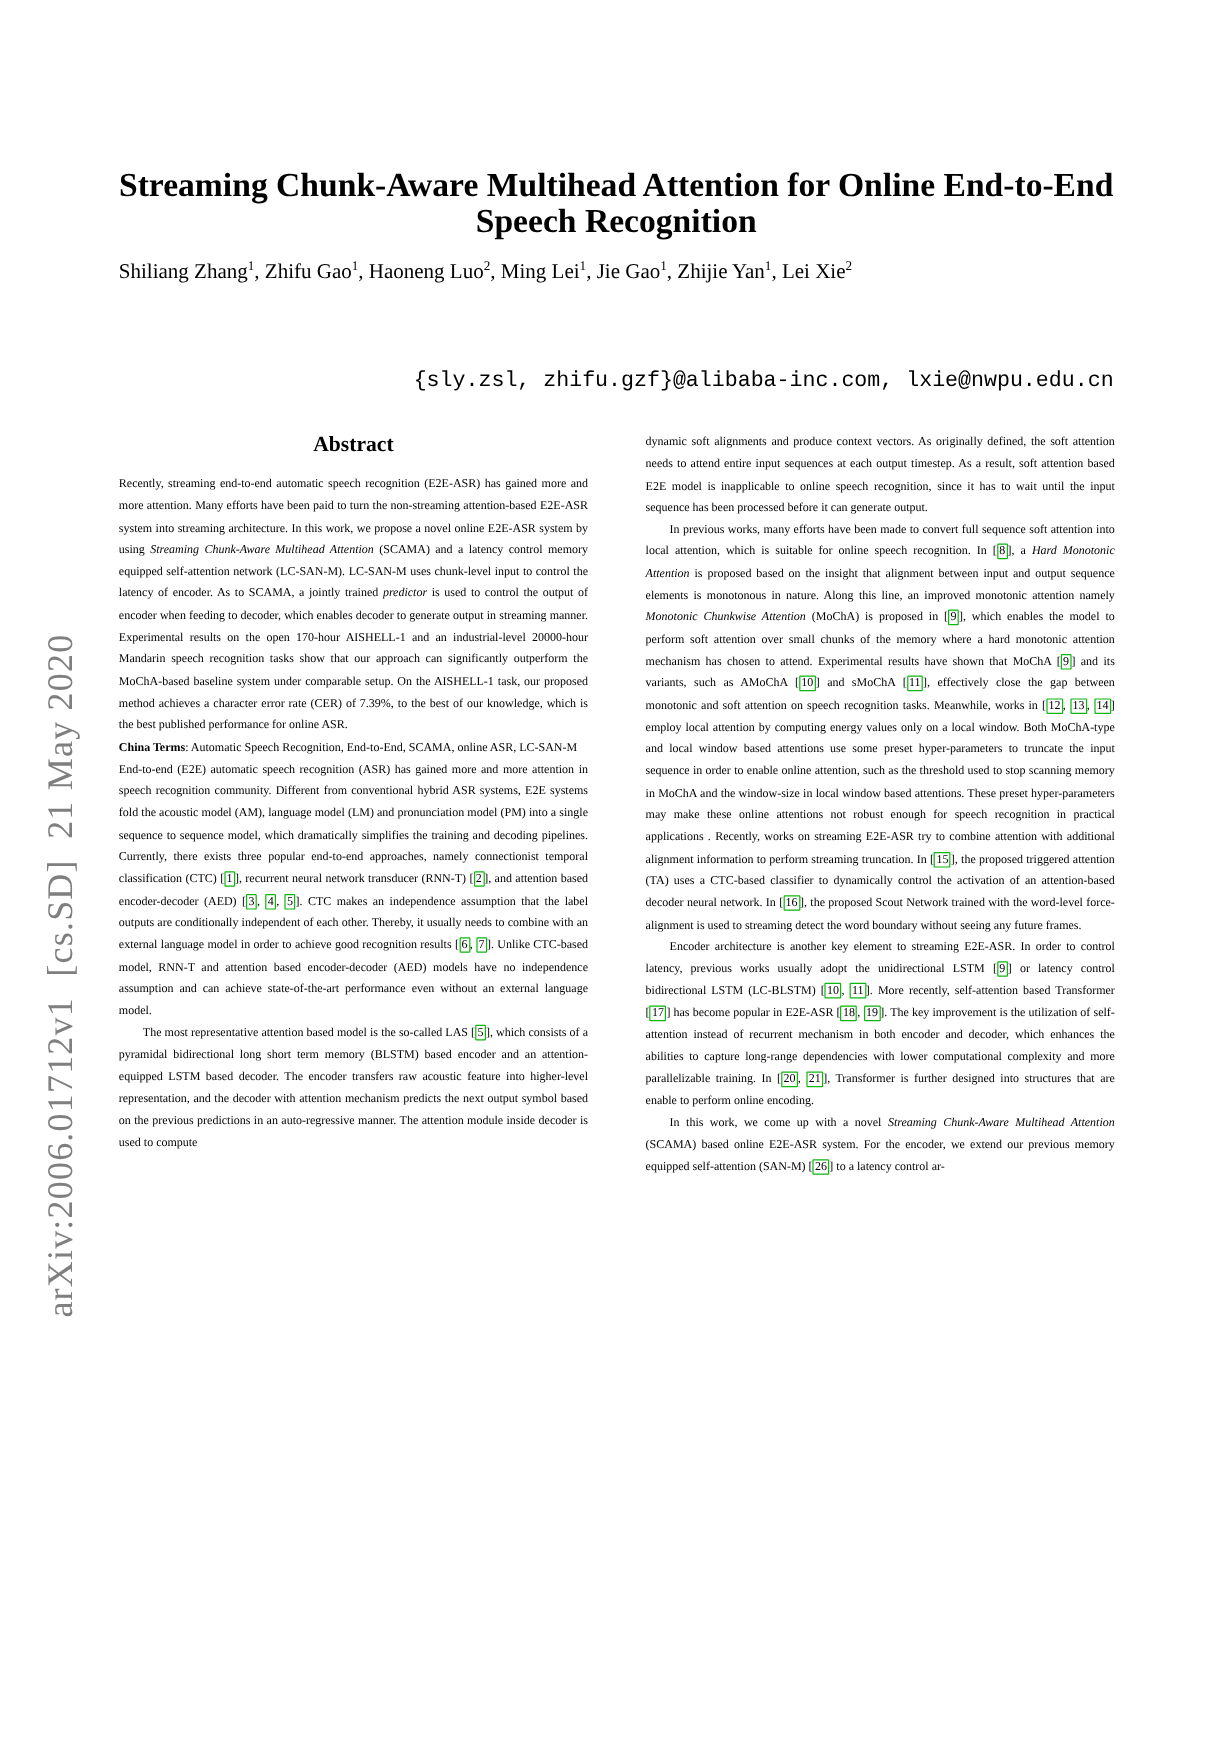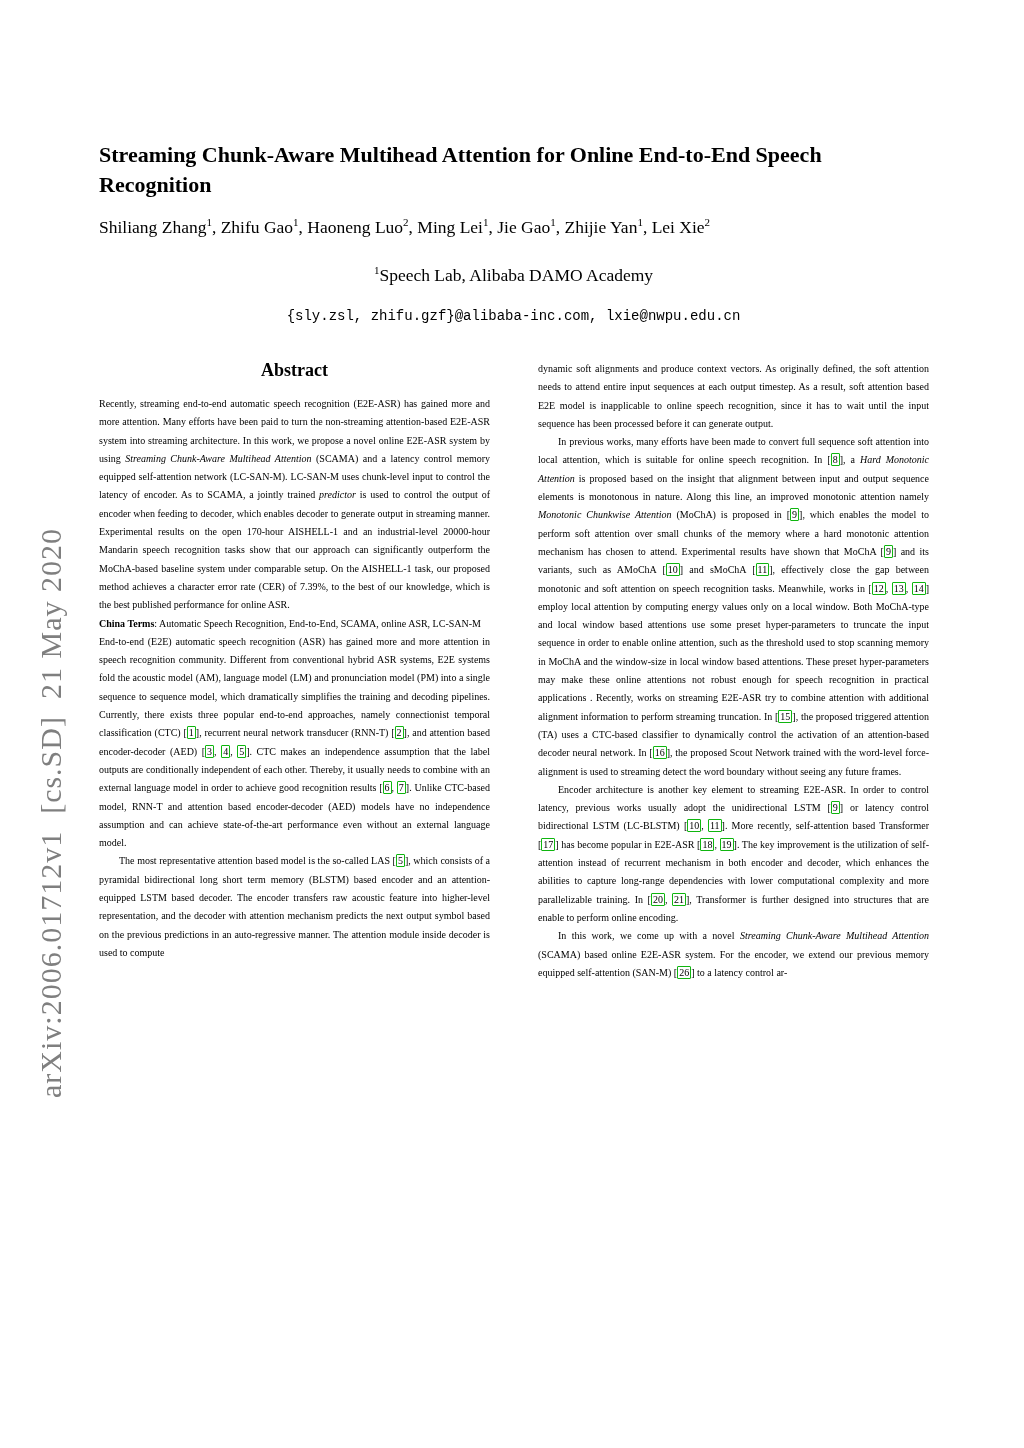--- a/index.html
+++ b/index.html
@@ -21,21 +21,22 @@
     font-size:30px;
     letter-spacing:1px;
     color:#7f7f7f;
     white-space:pre;
   }
   .title{
     position:absolute;
     top:140px;
     left:99px;
     width:829px;
-    font-size:22px;
+    text-align:center;
+    font-size:28px;
     font-weight:bold;
     line-height:30px;
     margin:0;
   }
   .authors{
     position:absolute;
     top:216px;
     left:99px;
     width:829px;
     text-align:left;
@@ -49,23 +50,23 @@
     width:829px;
     text-align:center;
     font-size:17.5px;
     line-height:25px;
   }
   .emails{
     position:absolute;
     top:308px;
     left:99px;
     width:829px;
-    text-align:center;
+    text-align:right;
     font-family:"Liberation Mono", monospace;
-    font-size:14px;
+    font-size:18px;
   }
   .col{
     position:absolute;
     top:360px;
     width:391px;
   }
   .col-left{left:99px;}
   .col-right{left:538px;}
   .col p{
     margin:0;
@@ -94,21 +95,20 @@
 
 <div class="page" data-name="paper-page">
 
   <div class="watermark" data-name="arxiv-watermark">arXiv:2006.01712v1  [cs.SD]  21 May 2020</div>
 
   <h1 class="title" data-name="paper-title">Streaming Chunk-Aware Multihead Attention for Online End-to-End Speech Recognition</h1>
 
   <div class="authors" data-name="authors-line"><span data-name="author">Shiliang Zhang<sup>1</sup>, </span><span data-name="author">Zhifu Gao<sup>1</sup>, </span><span data-name="author">Haoneng Luo<sup>2</sup>, </span><span data-name="author">Ming Lei<sup>1</sup>, </span><span data-name="author">Jie Gao<sup>1</sup>, </span><span data-name="author">Zhijie Yan<sup>1</sup>, </span><span data-name="author">Lei Xie<sup>2</sup></span></div>
 
   <div class="affils" data-name="affiliations">
-      <div data-name="affiliation-line"><sup>1</sup>Speech Lab, Alibaba DAMO Academy</div>
     </div>
 
   <div class="emails" data-name="email-line">{sly.zsl, zhifu.gzf}@alibaba-inc.com, lxie@nwpu.edu.cn</div>
 
   <div class="col col-left" data-name="left-column">
       <h2 class="col-heading" data-name="abstract-heading">Abstract</h2>
       <p data-name="abstract-paragraph">Recently, streaming end-to-end automatic speech recognition (E2E-ASR) has gained more and more attention. Many efforts have been paid to turn the non-streaming attention-based E2E-ASR system into streaming architecture. In this work, we propose a novel online E2E-ASR system by using <i>Streaming Chunk-Aware Multihead Attention</i> (SCAMA) and a latency control memory equipped self-attention network (LC-SAN-M). LC-SAN-M uses chunk-level input to control the latency of encoder. As to SCAMA, a jointly trained <i>predictor</i> is used to control the output of encoder when feeding to decoder, which enables decoder to generate output in streaming manner. Experimental results on the open 170-hour AISHELL-1 and an industrial-level 20000-hour Mandarin speech recognition tasks show that our approach can significantly outperform the MoChA-based baseline system under comparable setup. On the AISHELL-1 task, our proposed method achieves a character error rate (CER) of 7.39%, to the best of our knowledge, which is the best published performance for online ASR.</p>
       <p data-name="index-terms"><b>China Terms</b>: Automatic Speech Recognition, End-to-End, SCAMA, online ASR, LC-SAN-M</p>
       <p data-name="intro-paragraph-1">End-to-end (E2E) automatic speech recognition (ASR) has gained more and more attention in speech recognition community. Different from conventional hybrid ASR systems, E2E systems fold the acoustic model (AM), language model (LM) and pronunciation model (PM) into a single sequence to sequence model, which dramatically simplifies the training and decoding pipelines. Currently, there exists three popular end-to-end approaches, namely connectionist temporal classification (CTC) [<span class="cite" data-name="citation-link">1</span>], recurrent neural network transducer (RNN-T) [<span class="cite" data-name="citation-link">2</span>], and attention based encoder-decoder (AED) [<span class="cite" data-name="citation-link">3</span>, <span class="cite" data-name="citation-link">4</span>, <span class="cite" data-name="citation-link">5</span>]. CTC makes an independence assumption that the label outputs are conditionally independent of each other. Thereby, it usually needs to combine with an external language model in order to achieve good recognition results [<span class="cite" data-name="citation-link">6</span>, <span class="cite" data-name="citation-link">7</span>]. Unlike CTC-based model, RNN-T and attention based encoder-decoder (AED) models have no independence assumption and can achieve state-of-the-art performance even without an external language model.</p>
       <p class="indent" data-name="intro-paragraph-2">The most representative attention based model is the so-called LAS [<span class="cite" data-name="citation-link">5</span>], which consists of a pyramidal bidirectional long short term memory (BLSTM) based encoder and an attention-equipped LSTM based decoder. The encoder transfers raw acoustic feature into higher-level representation, and the decoder with attention mechanism predicts the next output symbol based on the previous predictions in an auto-regressive manner. The attention module inside decoder is used to compute</p>

